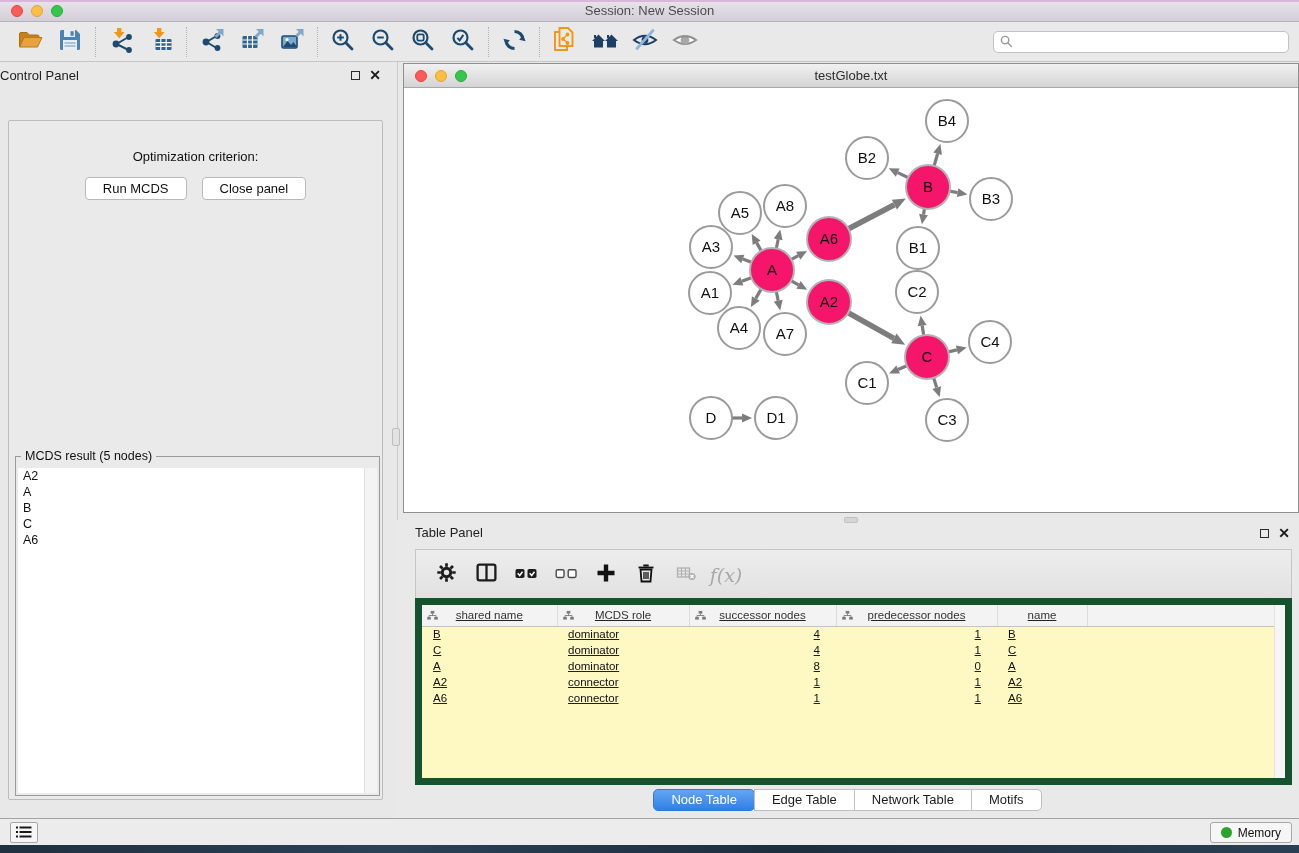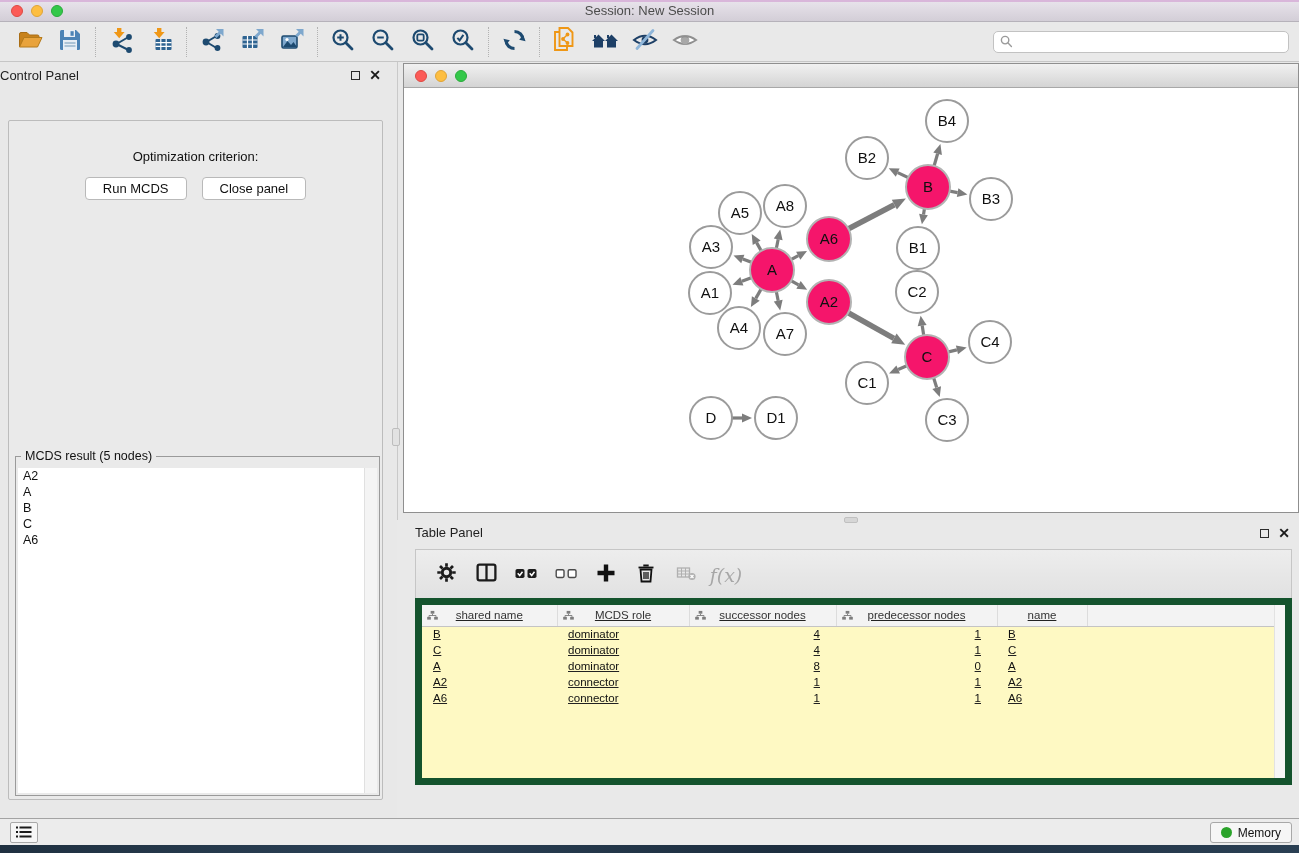--- a/index.html
+++ b/index.html
@@ -311,20 +311,21 @@
   <div class="v-grip"></div>
 
   <div class="right-area">
     <div class="network-window">
       <div class="nw-titlebar">
         <div class="tl-group" style="top:6px;">
           <span class="tl red"></span>
           <span class="tl yellow"></span>
           <span class="tl green"></span>
         </div>
+        <div class="title">testGlobe.txt</div>
       </div>
       <div class="nw-canvas">
         <svg id="graph-svg" width="894" height="424">
             <line x1="368" y1="181" x2="352.6" y2="153.6" stroke="#7d7d7d" stroke-width="3.2"></line>
             <polygon points="347.7,144.9 356.6,151.4 348.7,155.9" fill="#7d7d7d"></polygon>
             <line x1="368" y1="181" x2="374.2" y2="150.3" stroke="#7d7d7d" stroke-width="3.2"></line>
             <polygon points="376.2,140.5 378.6,151.2 369.8,149.4" fill="#7d7d7d"></polygon>
             <line x1="368" y1="181" x2="338.8" y2="170.0" stroke="#7d7d7d" stroke-width="3.2"></line>
             <polygon points="329.5,166.5 340.4,165.8 337.2,174.2" fill="#7d7d7d"></polygon>
             <line x1="368" y1="181" x2="337.9" y2="192.2" stroke="#7d7d7d" stroke-width="3.2"></line>
@@ -610,20 +611,26 @@
                 <td class="al">connector</td>
                 <td class="ar">1</td>
                 <td class="ar">1</td>
                 <td class="al">A6</td>
                 <td></td>
               </tr>
             </tbody>
           </table>
         <div class="table-scroll"></div>
       </div>
+      <div class="tp-tabs" id="tp-tabs">
+          <span class="tptab active">Node Table</span>
+          <span class="tptab">Edge Table</span>
+          <span class="tptab">Network Table</span>
+          <span class="tptab">Motifs</span>
+        </div>
     </div>
   </div>
 </div>
 
 <div class="statusbar">
   <span class="list-btn">
     <svg width="16" height="13" viewBox="0 0 16 13">
       <g fill="#1a1a1a">
         <rect x="0" y="0.5" width="2" height="2"></rect>
           <rect x="3.5" y="0.5" width="12" height="2"></rect>

